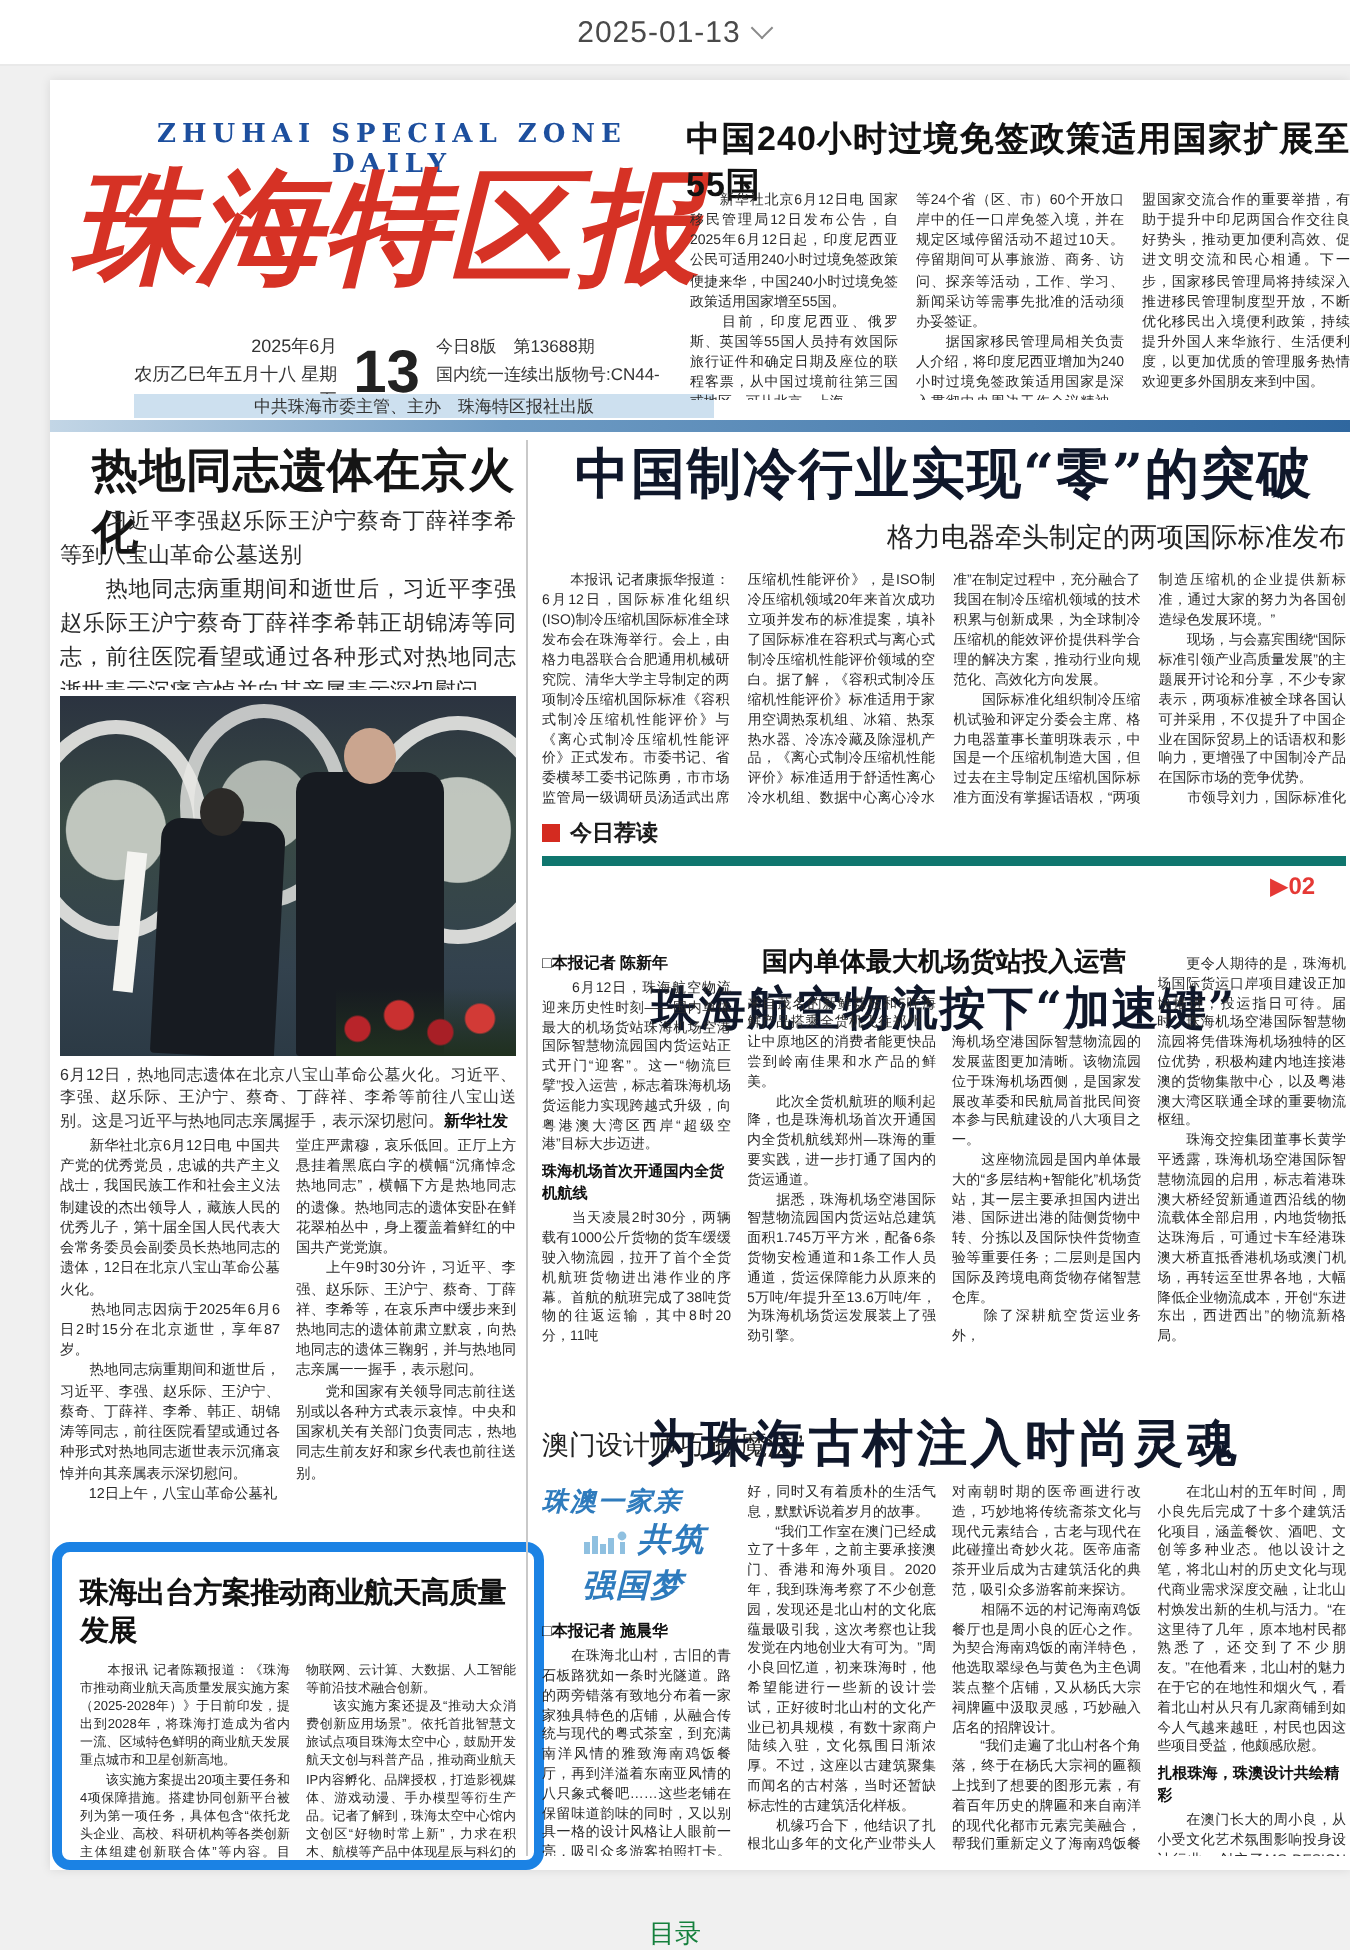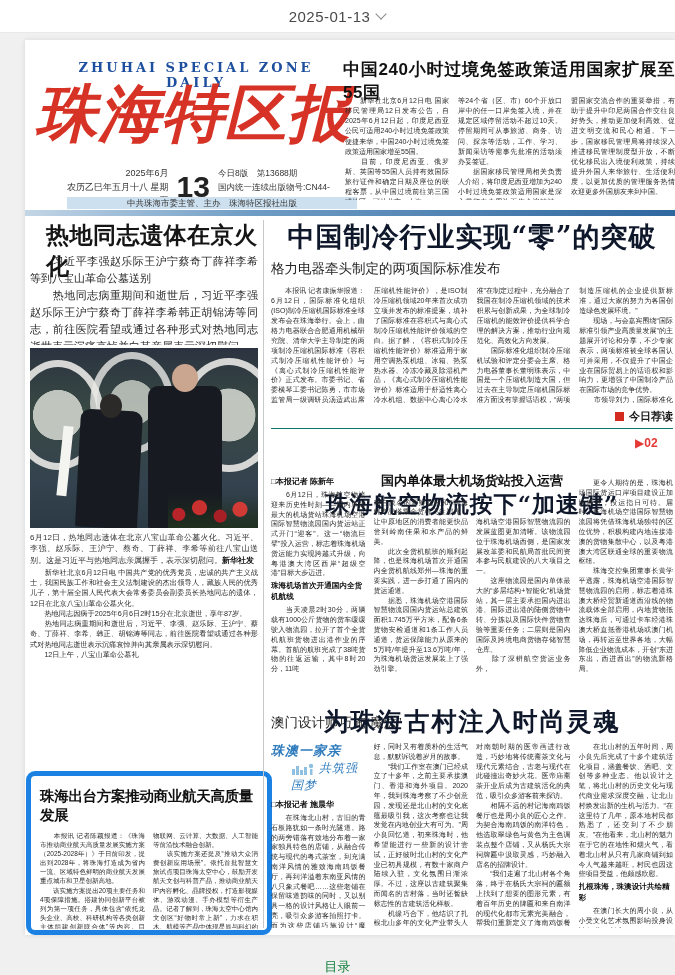--- a/index.html
+++ b/index.html
@@ -75,45 +75,45 @@
   .aero-box{left:1px;top:731px;width:218px;height:140px;border:5px solid #1b82e4;border-radius:9px;
     background:#fff;padding:7px 9px;}
   .aero-kicker{font-size:11px;color:#222;line-height:1.2;}
   .aero-headline{font-size:14.5px;font-weight:bold;color:#111;margin-top:4px;letter-spacing:-0.3px;}
   .aero-cols{display:flex;gap:8px;margin-top:6px;height:98px;}
   .aero-cols .c{flex:1;font-size:6.5px;line-height:1.4;}
   
   .v-div{left:238px;top:180px;width:1px;height:708px;background:#c9c9c9;}
   
   .geli-headline{left:246px;top:179px;width:402px;text-align:center;font-size:27px;letter-spacing:1px;}
-  .geli-subhead{left:246px;top:220px;width:402px;text-align:left;font-size:13.5px;color:#222;}
+  .geli-subhead{left:246px;top:220px;width:402px;text-align:right;font-size:13.5px;color:#222;}
   .geli-cols{left:246px;top:246px;width:402px;height:118px;display:flex;gap:9px;}
   .geli-cols .c{flex:1;font-size:7px;line-height:1.42;}
   
-  .jy-row{left:246px;top:369px;width:402px;border-bottom:1px solid #0f766e;padding-bottom:4px;
-    display:flex;align-items:center;gap:5px;justify-content:flex-end;}
+  .jy-row{left:246px;top:369px;width:402px;border-bottom:5px solid #0f766e;padding-bottom:4px;
+    display:flex;align-items:center;gap:5px;}
   .jy-sq{width:9px;height:9px;background:#d42b20;display:inline-block;}
   .jy-label{font-size:11px;font-weight:bold;color:#1a1a1a;}
   .jy-teaser{left:246px;top:388px;width:402px;text-align:center;font-size:23px;letter-spacing:2px;}
   .jy-ref{left:610px;top:396px;font-size:12px;font-weight:bold;color:#e53935;}
   
   .log-kicker{left:246px;top:432px;width:402px;text-align:center;font-size:13px;font-weight:bold;color:#111;}
   .log-headline{left:246px;top:449px;width:402px;text-align:center;font-size:23px;letter-spacing:1px;}
   .cols4{display:flex;gap:8px;}
   .log-cols{left:246px;top:484px;width:402px;height:150px;align-items:flex-end;}
   .cols4 .c{flex:1;font-size:7px;line-height:1.4;overflow:hidden;}
   .byline{font-size:8px;font-weight:bold;color:#111;margin:0 0 3px 0;}
   .insub{font-size:7.6px;font-weight:bold;color:#111;margin:3px 0;text-align:left;white-space:normal;}
   
   .mc-kicker{left:246px;top:674px;width:402px;text-align:left;font-size:13.5px;color:#222;}
   .mc-headline{left:246px;top:665px;width:402px;text-align:center;font-size:25px;letter-spacing:2px;}
   .mc-cols{left:246px;top:702px;width:402px;height:186px;}
   .stamp{margin-bottom:5px;}
   .stamp .s1{font-size:13px;font-weight:bold;font-style:italic;color:#2e7bbd;letter-spacing:1px;}
-  .stamp .s2{font-size:12px;font-weight:normal;font-style:italic;color:#2e7bbd;margin-left:20px;letter-spacing:1px;}
+  .stamp .s2{font-size:16px;font-weight:bold;font-style:italic;color:#2e7bbd;margin-left:20px;letter-spacing:1px;}
   .stamp svg{vertical-align:middle;margin-right:2px;}
   
   .footer{position:absolute;left:0;top:933px;width:675px;height:42px;display:flex;
     flex-direction:column;align-items:center;justify-content:center;gap:2px;}
   .footer .lbl{font-size:13px;color:#15803d;margin-top:24px;}
 </style>
 </head>
 <body>
 
 <div class="topbar">
@@ -160,20 +160,23 @@
       <div class="headA"></div>
       <div class="headB"></div>
       <div class="flowers"></div>
     </div>
     <div class="abs photo-caption"><span>6月12日，热地同志遗体在北京八宝山革命公墓火化。习近平、李强、赵乐际、王沪宁、蔡奇、丁薛祥、李希等前往八宝山送别。这是习近平与热地同志亲属握手，表示深切慰问。</span><b>新华社发</b></div>
     <div class="abs redi-body">
       <div class="c coltext">　　新华社北京6月12日电 中国共产党的优秀党员，忠诚的共产主义战士，我国民族工作和社会主义法制建设的杰出领导人，藏族人民的优秀儿子，第十届全国人民代表大会常务委员会副委员长热地同志的遗体，12日在北京八宝山革命公墓火化。
 　　热地同志因病于2025年6月6日2时15分在北京逝世，享年87岁。
 　　热地同志病重期间和逝世后，习近平、李强、赵乐际、王沪宁、蔡奇、丁薛祥、李希、韩正、胡锦涛等同志，前往医院看望或通过各种形式对热地同志逝世表示沉痛哀悼并向其亲属表示深切慰问。
 　　12日上午，八宝山革命公墓礼</div>
+      <div class="c coltext">堂庄严肃穆，哀乐低回。正厅上方悬挂着黑底白字的横幅“沉痛悼念热地同志”，横幅下方是热地同志的遗像。热地同志的遗体安卧在鲜花翠柏丛中，身上覆盖着鲜红的中国共产党党旗。
+　　上午9时30分许，习近平、李强、赵乐际、王沪宁、蔡奇、丁薛祥、李希等，在哀乐声中缓步来到热地同志的遗体前肃立默哀，向热地同志的遗体三鞠躬，并与热地同志亲属一一握手，表示慰问。
+　　党和国家有关领导同志前往送别或以各种方式表示哀悼。中央和国家机关有关部门负责同志，热地同志生前友好和家乡代表也前往送别。</div>
     </div>
   </div>
 
   <div class="abs aero-box">
     <div class="aero-headline">珠海出台方案推动商业航天高质量发展</div>
     <div class="aero-cols">
       <div class="c coltext">　　本报讯 记者陈颖报道：《珠海市推动商业航天高质量发展实施方案（2025-2028年）》于日前印发，提出到2028年，将珠海打造成为省内一流、区域特色鲜明的商业航天发展重点城市和卫星创新高地。
 　　该实施方案提出20项主要任务和4项保障措施。搭建协同创新平台被列为第一项任务，具体包含“依托龙头企业、高校、科研机构等各类创新主体组建创新联合体”等内容。目前，珠海航宇微科技股份有限公司同中山大学、武汉大学、北京航空航天大学等高校共建了“宇航SoC芯片联合实验室”“卫星大数据处理联合研究中心”等，重点突破国产集成电路关键领域核心技术问题，以及遥感影像数据采集处理与自动解译、目标智能识别等技术。
 　　在加强关键技术攻关方面，该实</div>
       <div class="c coltext">物联网、云计算、大数据、人工智能等前沿技术融合创新。

